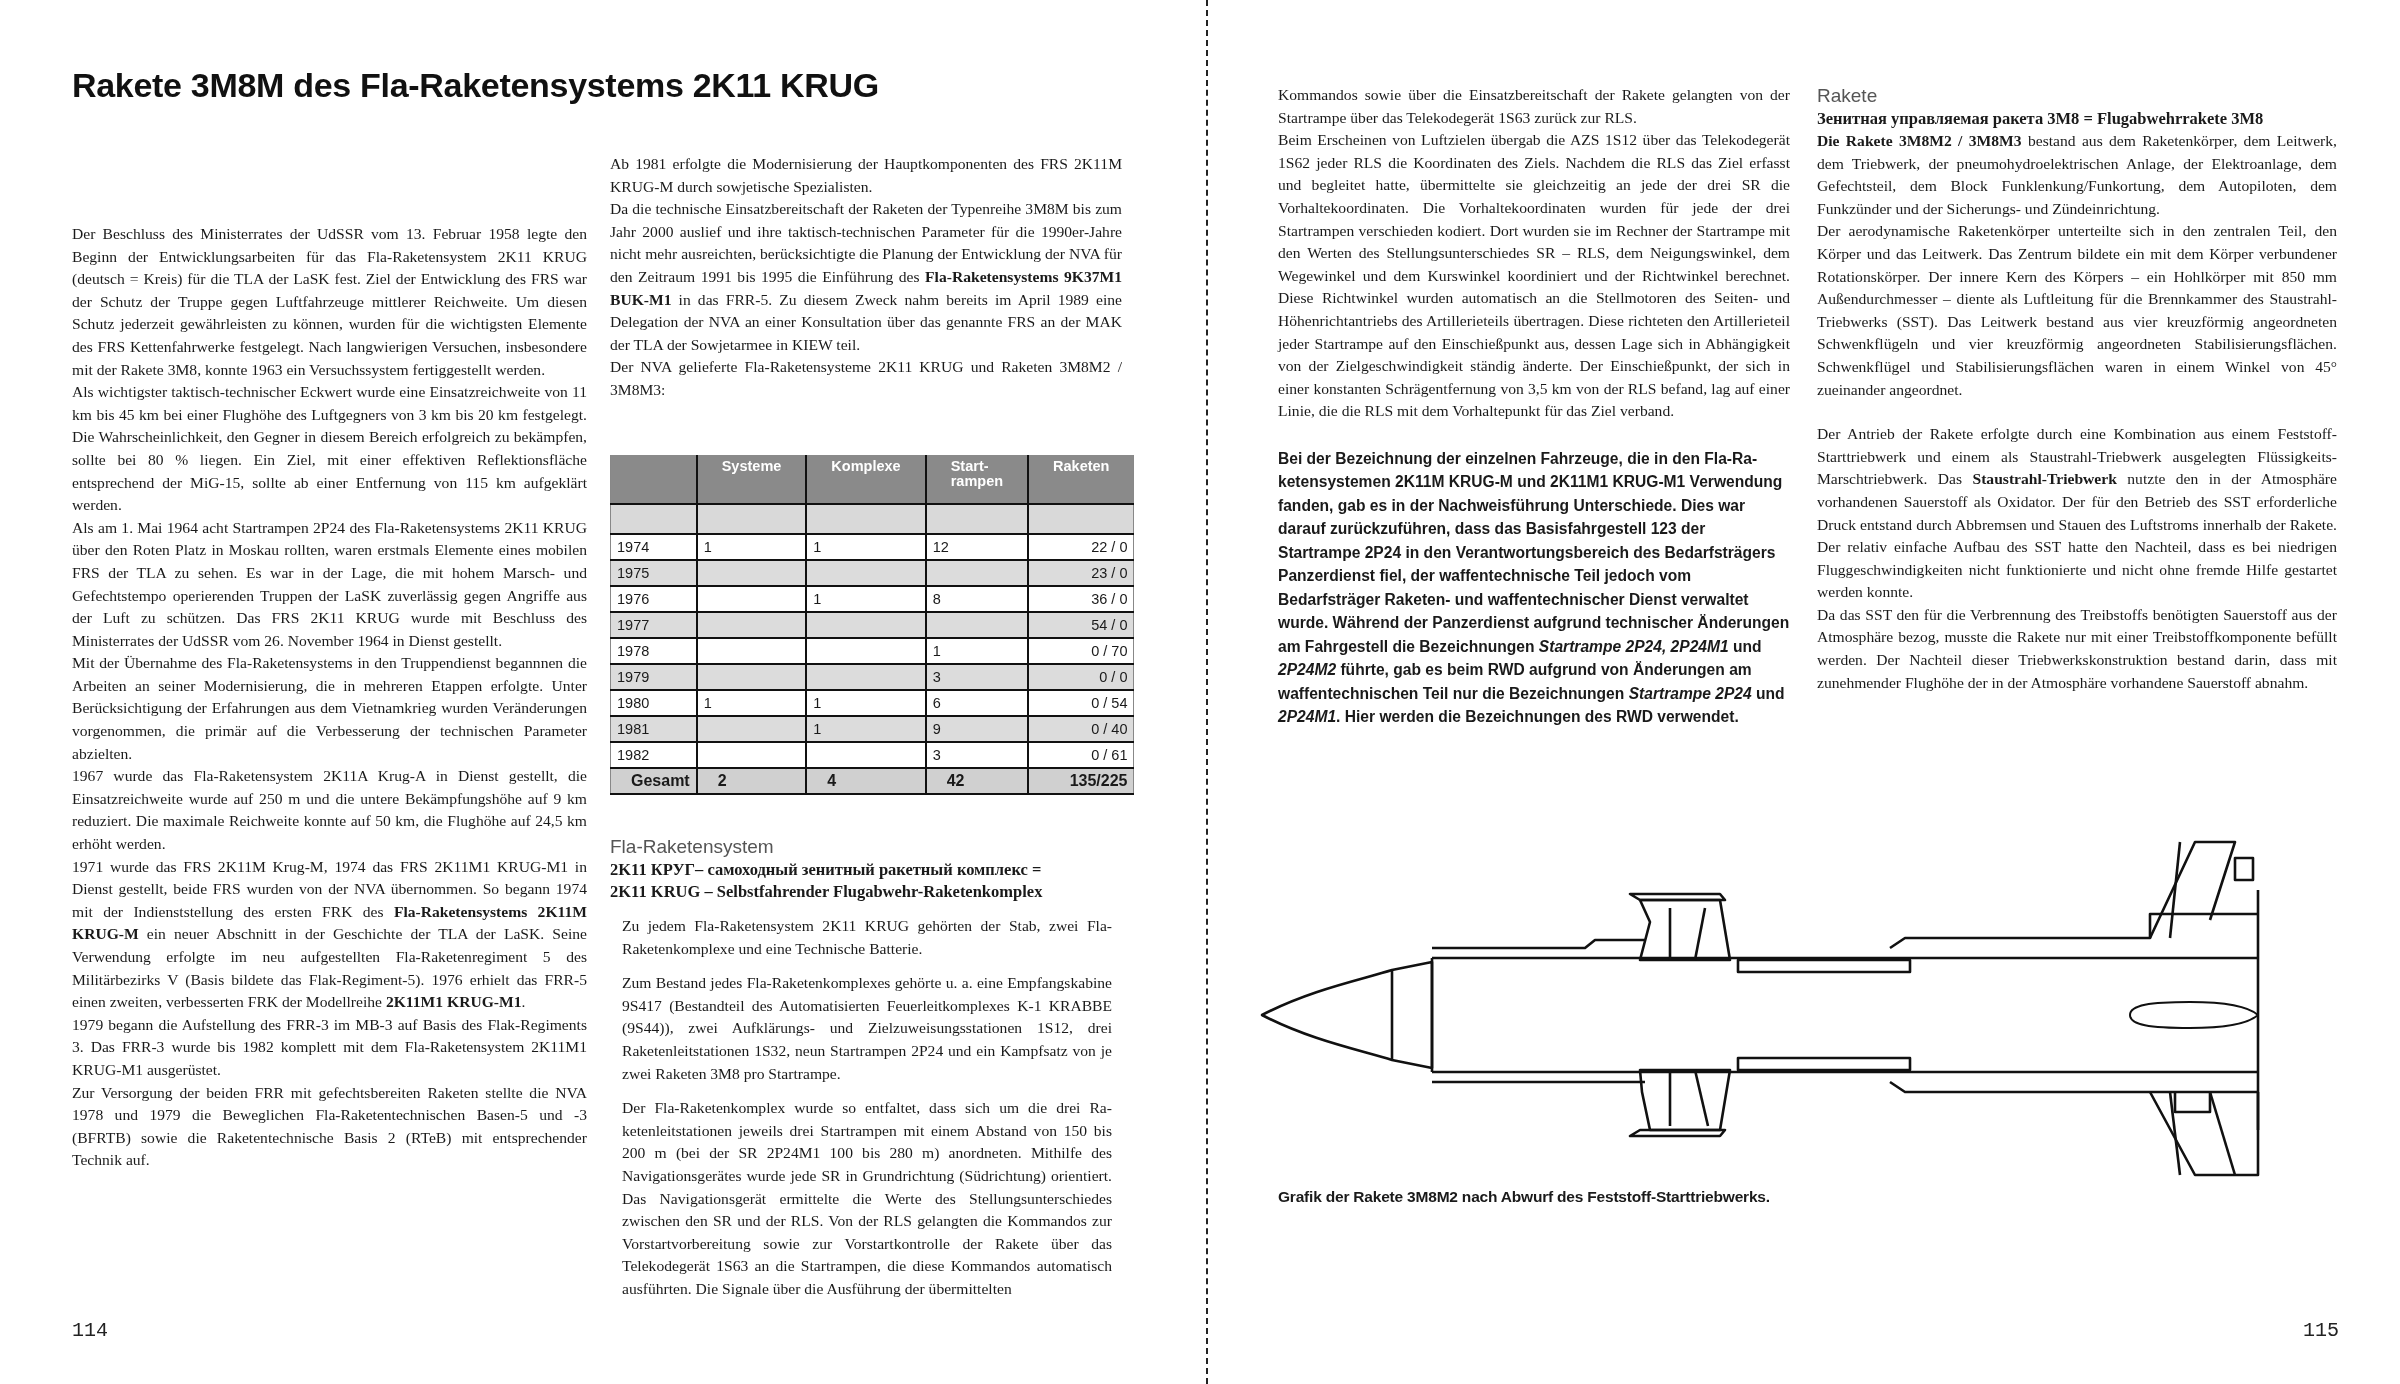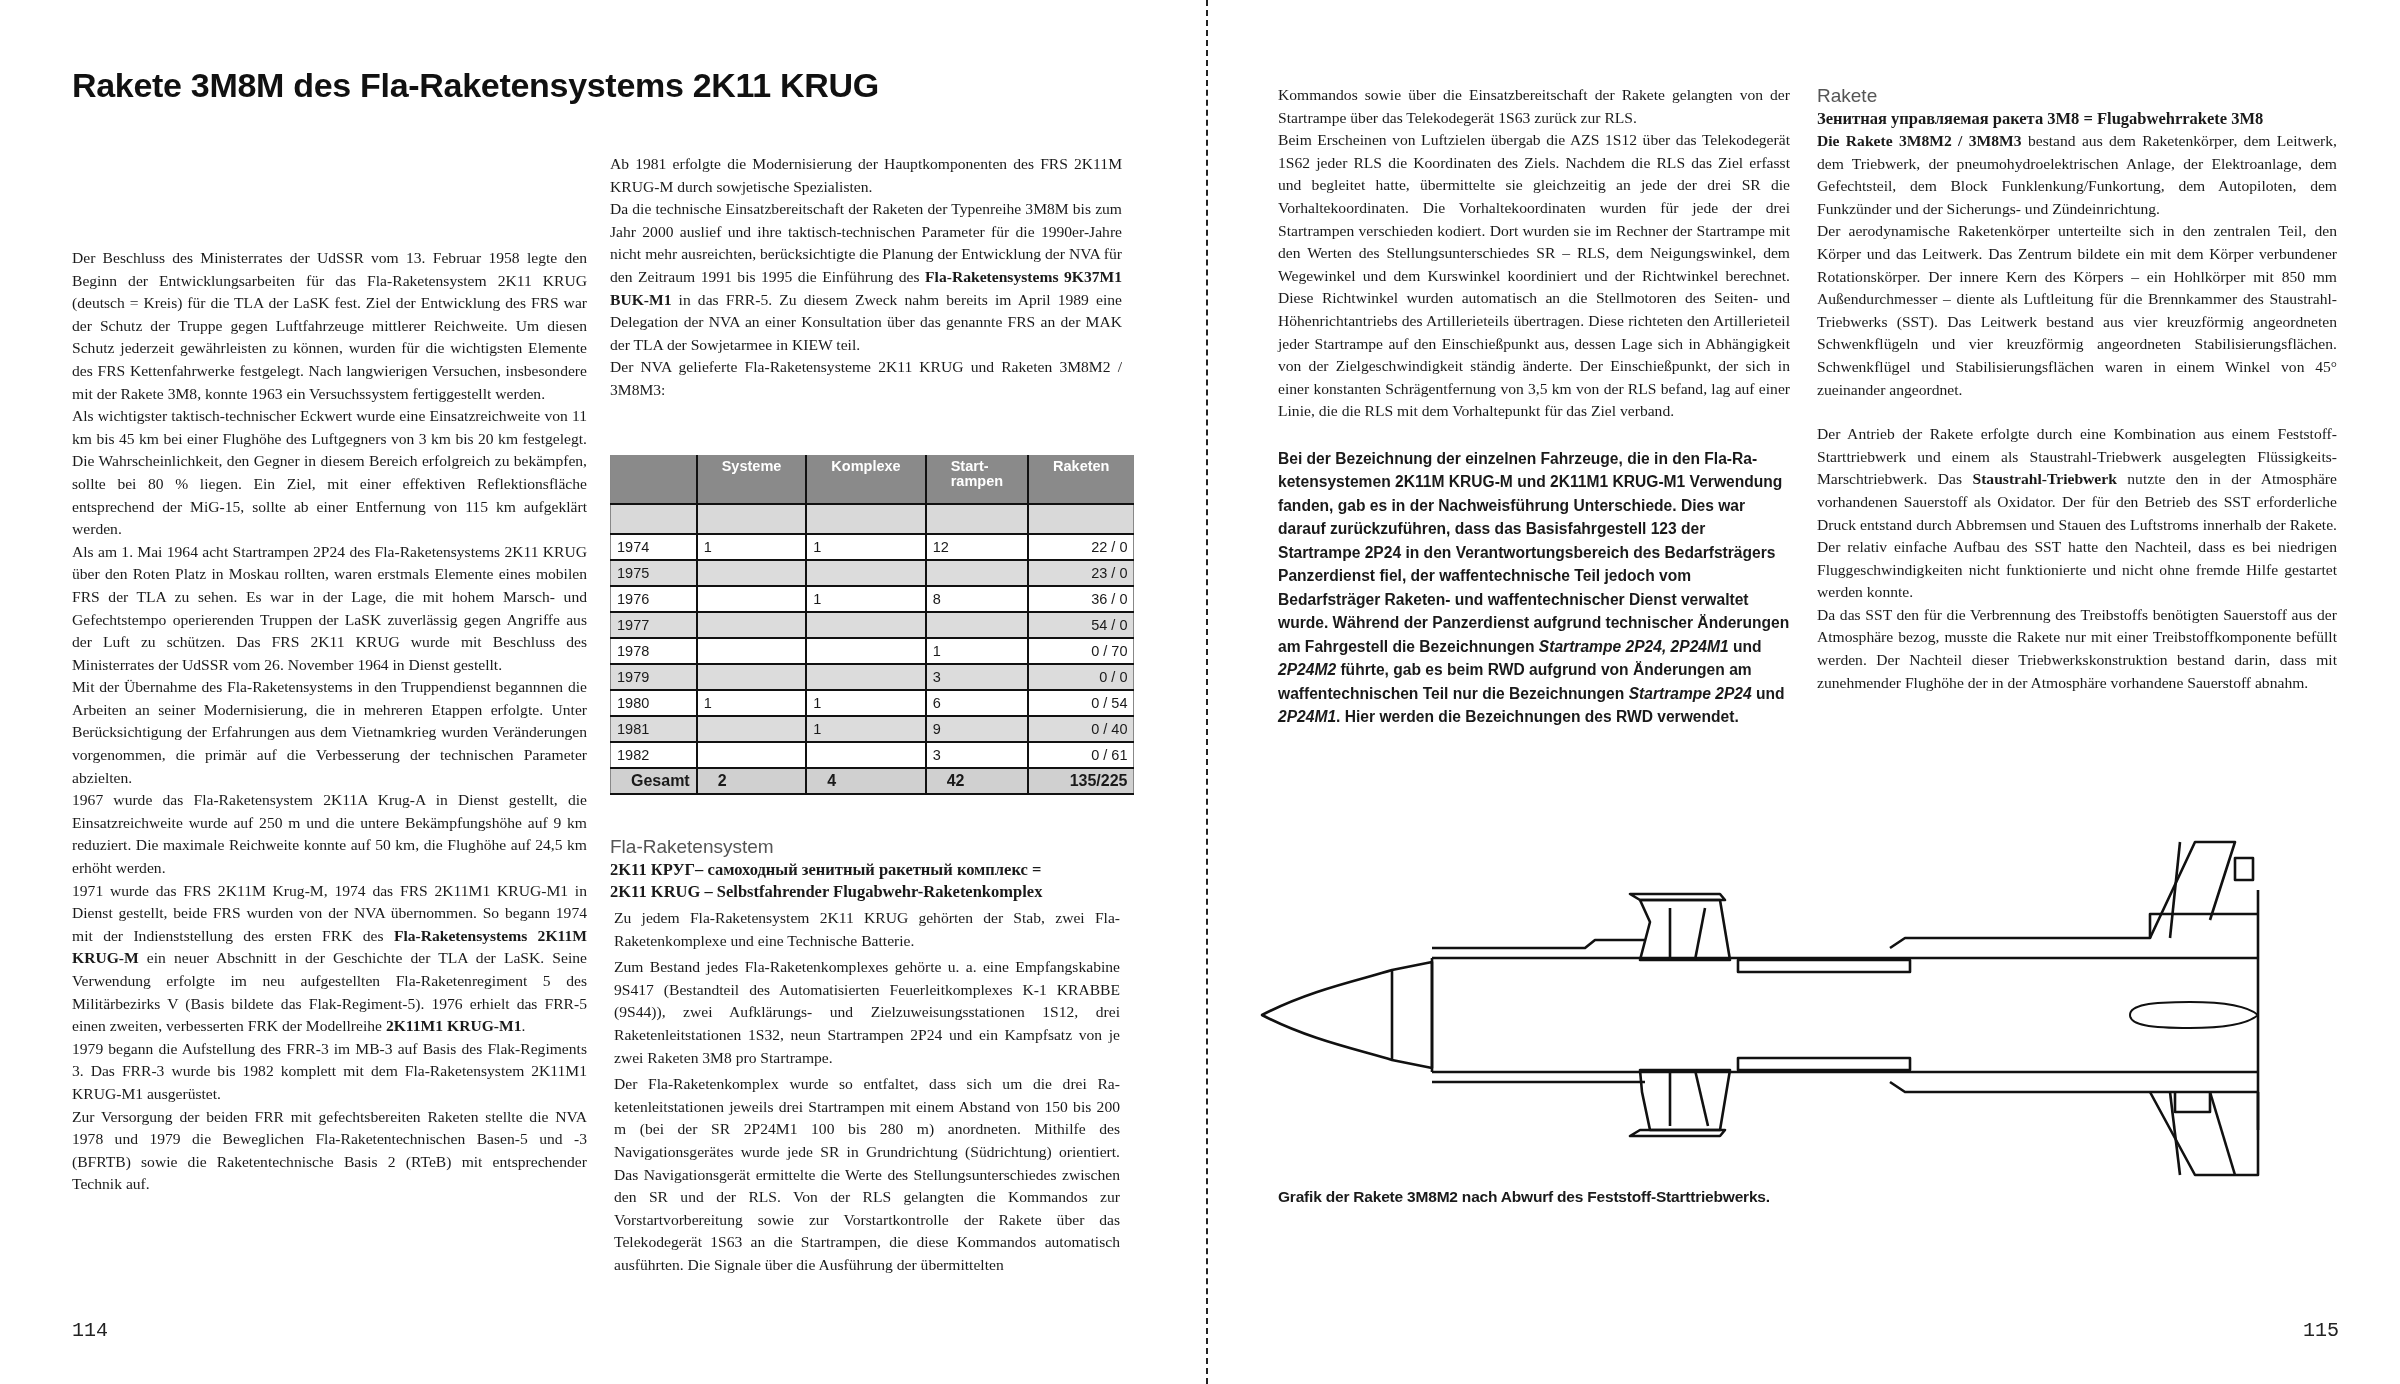--- a/index.html
+++ b/index.html
@@ -12,21 +12,21 @@
   .sans { font-family: "Liberation Sans", "DejaVu Sans", sans-serif; }
   .serif { font-family: "Liberation Serif", "DejaVu Serif", serif; }
 
   .title { position: absolute; left: 72px; top: 66px; font-size: 34px; font-weight: bold; letter-spacing: -0.3px; color: #111; }
 
   .lead { position: absolute; left: 72px; top: 145px; width: 468px; border-top: 4px solid #555; border-bottom: 3px solid #555; padding: 6px 0 6px 0; font-size: 18px; line-height: 25px; color: #444; font-weight: bold; text-align: justify; }
 
   .col { position: absolute; font-size: 15.6px; line-height: 22.6px; text-align: justify; hyphens: manual; }
   .col p { margin: 0; }
   .col p.gap { margin-top: 22px; }
-  .col-a { left: 72px; top: 223px; width: 515px; margin-top: 24px; }
+  .col-a { left: 72px; top: 223px; width: 515px; }
   .col-b { left: 610px; top: 153px; width: 512px; }
   .col-c { left: 68px; top: 84px; width: 512px; }
   .col-d { left: 607px; top: 84px; width: 520px; }
 
   .b { font-weight: bold; }
   .i { font-style: italic; }
 
   .table-wrap { position: absolute; left: 610px; top: 455px; width: 514px; }
   table.stats { width: 100%; border-collapse: collapse; font-family: "Liberation Sans", "DejaVu Sans", sans-serif; font-size: 14.5px; }
   table.stats th { background: #8a8a8a; color: #fff; text-align: left; vertical-align: top; font-weight: bold; padding: 4px 24px; height: 40px; line-height: 15px; border-right: 2px solid #111; border-bottom: 2px solid #111; }
@@ -37,21 +37,21 @@
   table.stats tr.even td { background: #dcdcdc; }
   table.stats tr.total td { background: #d0d0d0; font-weight: bold; font-size: 16px; padding-left: 20px; }
   table.stats td.num-r { text-align: right; }
   table.stats td:first-child, table.stats th:first-child { border-left: 1px solid #888; }
 
   .section-head { font-family: "Liberation Sans", "DejaVu Sans", sans-serif; font-size: 19px; color: #555; line-height: 24px; }
   .section-sub { font-weight: bold; font-size: 16.5px; line-height: 22px; }
 
   .sec-b { position: absolute; left: 610px; top: 835px; width: 514px; }
   .sec-b .col-inner { font-size: 15.6px; line-height: 22.6px; text-align: justify; }
-  .sec-b .col-inner p { margin: 4px; }
+  .sec-b .col-inner p { margin: 12px; }
 
   .bold-block { font-family: "Liberation Sans", "DejaVu Sans", sans-serif; font-weight: bold; font-size: 15.6px; line-height: 23.5px; text-align: left; margin-top: 24px; }
 
   .pagenum { position: absolute; font-family: Liberation Mono, monospace; font-size: 20px; color: #222; }
   .pagenum-left { left: 72px; top: 1319px; }
   .pagenum-right { left: 1093px; top: 1319px; }
 
   .figure { position: absolute; left: 40px; top: 830px; width: 1080px; height: 350px; }
   .figure svg { width: 100%; height: 100%; }
   .caption { position: absolute; left: 68px; top: 1188px; font-family: "Liberation Sans", "DejaVu Sans", sans-serif; font-weight: bold; font-size: 15.5px; letter-spacing: -0.2px; }

